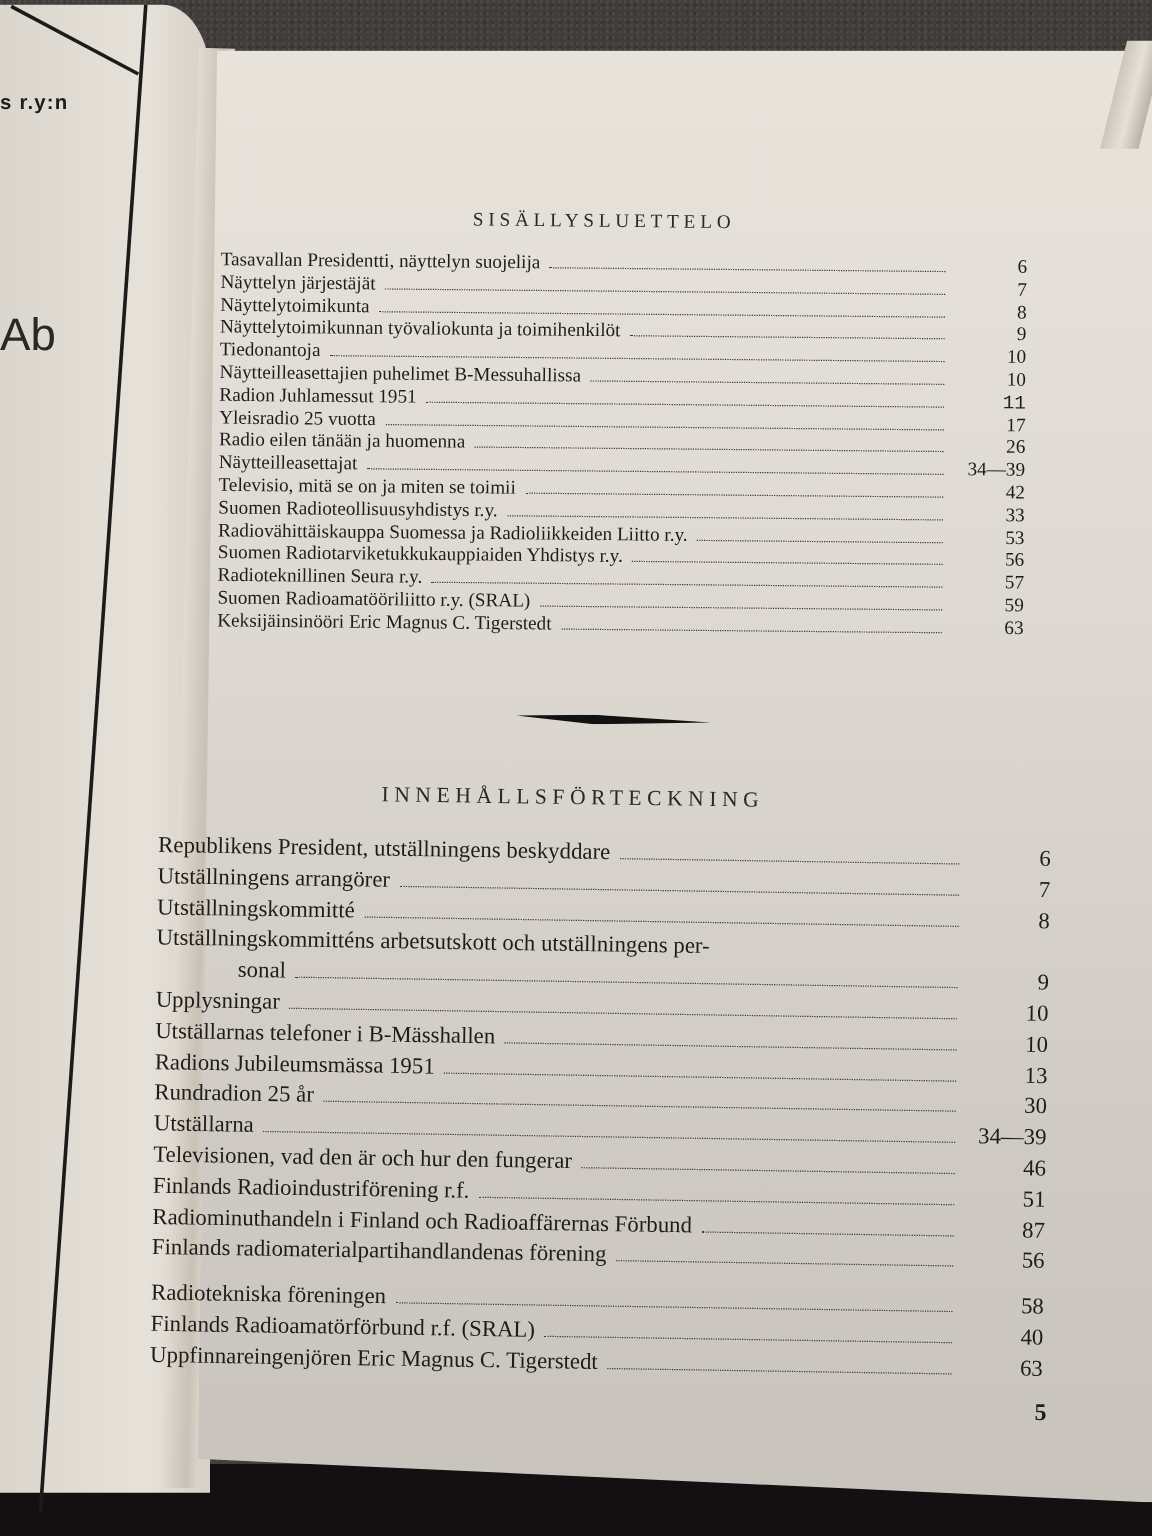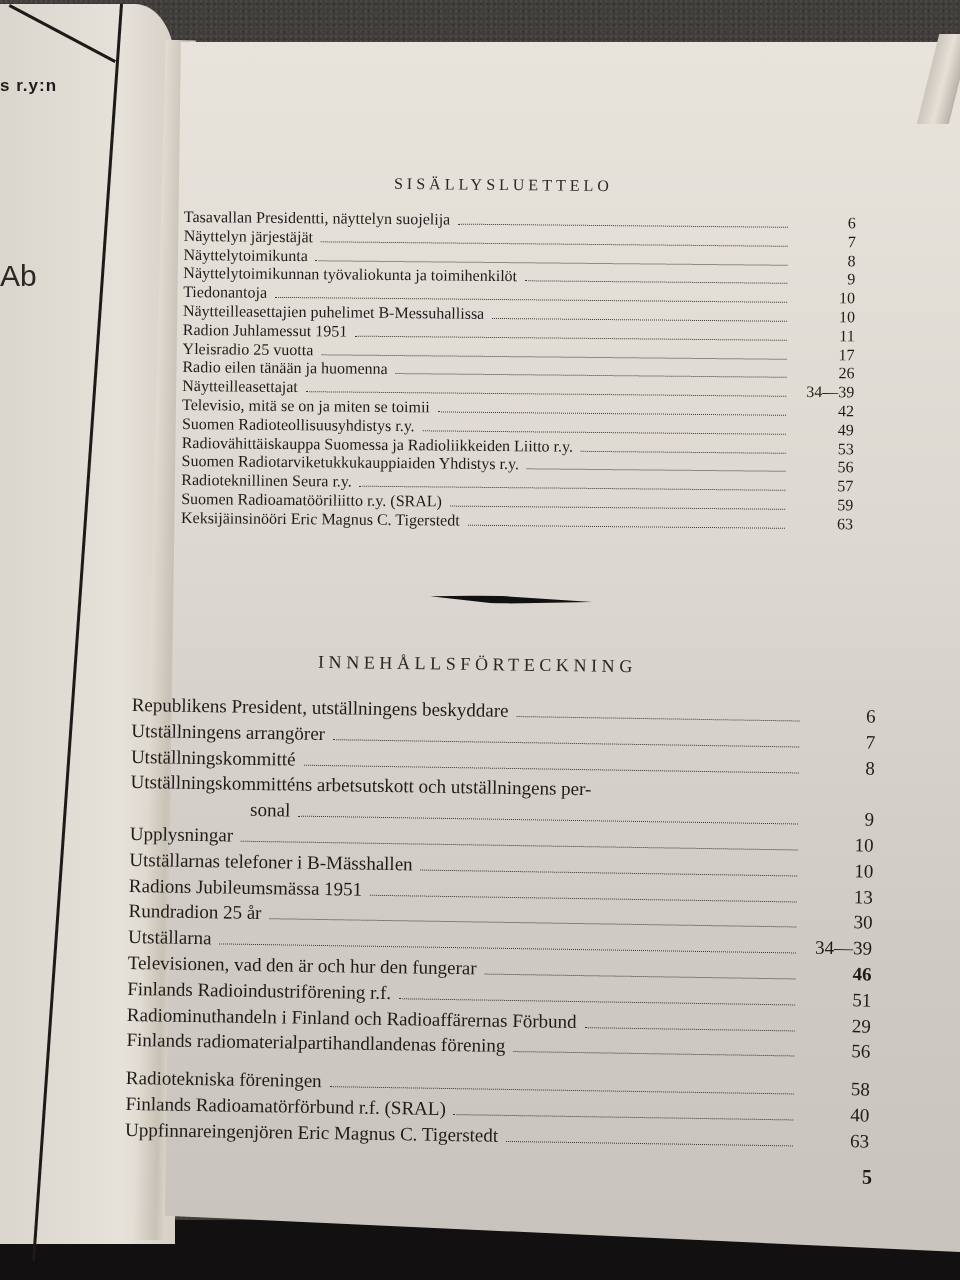--- a/index.html
+++ b/index.html
@@ -38,21 +38,21 @@
       background: #1d1b19; transform: rotate(28deg); transform-origin: left top;
     }
     .left-text-a {
       position: absolute; left: 0px; top: 72px;
       font-family: "Liberation Sans", "DejaVu Sans", sans-serif;
       font-weight: bold; font-size: 17px; color: #1e1c1a; letter-spacing: 1px;
     }
     .left-text-b {
       position: absolute; left: 0px; top: 255px;
       font-family: "Liberation Sans", "DejaVu Sans", sans-serif;
-      font-size: 30px; color: #2a2725; text-align: center;
+      font-size: 38px; color: #2a2725; text-align: center;
     }
     .gutter {
       position: absolute; left: 150px; top: 40px; width: 30px; height: 1200px;
       background: linear-gradient(90deg, #e1dbd1, #c8c1b6 70%, #d9d3c9);
       transform: rotate(1.5deg);
     }
     
     .right-page {
       position: absolute; left: 165px; top: 42px; width: 795px; height: 1210px;
       background: linear-gradient(180deg, #e8e3db 0%, #ddd8d1 40%, #cfcac3 75%, #c8c3bc 100%);
@@ -142,21 +142,21 @@
         <span class="page-num" style="width: 62px;">10</span>
       </div>
       <div class="row">
         <span class="entry-text">Näytteilleasettajien puhelimet B-Messuhallissa</span>
         <span class="leader"></span>
         <span class="page-num" style="width: 62px;">10</span>
       </div>
       <div class="row">
         <span class="entry-text">Radion Juhlamessut 1951</span>
         <span class="leader"></span>
-        <span class="page-num" style="width: 62px;">11</span>
+        <span class="page-num" style="width: 62px; font-family: Liberation Mono, monospace;">11</span>
       </div>
       <div class="row">
         <span class="entry-text">Yleisradio 25 vuotta</span>
         <span class="leader"></span>
         <span class="page-num" style="width: 62px; font-family: Liberation Serif, serif;">17</span>
       </div>
       <div class="row">
         <span class="entry-text">Radio eilen tänään ja huomenna</span>
         <span class="leader"></span>
         <span class="page-num" style="width: 62px;">26</span>
@@ -167,21 +167,21 @@
         <span class="page-num" style="width: 62px;">34—39</span>
       </div>
       <div class="row">
         <span class="entry-text">Televisio, mitä se on ja miten se toimii</span>
         <span class="leader"></span>
         <span class="page-num" style="width: 62px;">42</span>
       </div>
       <div class="row">
         <span class="entry-text">Suomen Radioteollisuusyhdistys r.y.</span>
         <span class="leader"></span>
-        <span class="page-num" style="width: 62px;">49</span>
+        <span class="page-num" style="width: 62px;">33</span>
       </div>
       <div class="row">
         <span class="entry-text">Radiovähittäiskauppa Suomessa ja Radioliikkeiden Liitto r.y.</span>
         <span class="leader"></span>
         <span class="page-num" style="width: 62px;">53</span>
       </div>
       <div class="row">
         <span class="entry-text">Suomen Radiotarviketukkukauppiaiden Yhdistys r.y.</span>
         <span class="leader"></span>
         <span class="page-num" style="width: 62px;">56</span>
@@ -222,21 +222,21 @@
         <span class="entry-text">Utställningskommitté</span>
         <span class="leader"></span>
         <span class="page-num" style="width: 70px;">8</span>
       </div>
       <div class="row">
         <span class="entry-text">Utställningskommitténs arbetsutskott och utställningens per-</span>
         <span class="leader" style="visibility: hidden;"></span>
         <span class="page-num" style="width: 70px;"></span>
       </div>
       <div class="row">
-        <span class="entry-text" style="margin-left: 120px; text-align: center;">sonal</span>
+        <span class="entry-text" style="margin-left: 68px; text-align: center;">sonal</span>
         <span class="leader"></span>
         <span class="page-num" style="width: 70px;">9</span>
       </div>
       <div class="row">
         <span class="entry-text">Upplysningar</span>
         <span class="leader"></span>
         <span class="page-num" style="width: 70px;">10</span>
       </div>
       <div class="row">
         <span class="entry-text">Utställarnas telefoner i B-Mässhallen</span>
@@ -254,31 +254,31 @@
         <span class="page-num" style="width: 70px;">30</span>
       </div>
       <div class="row">
         <span class="entry-text">Utställarna</span>
         <span class="leader"></span>
         <span class="page-num" style="width: 70px;">34—39</span>
       </div>
       <div class="row">
         <span class="entry-text">Televisionen, vad den är och hur den fungerar</span>
         <span class="leader"></span>
-        <span class="page-num" style="width: 70px; font-weight: bold;">46</span>
+        <span class="page-num" style="width: 70px;">46</span>
       </div>
       <div class="row">
         <span class="entry-text">Finlands Radioindustriförening r.f.</span>
         <span class="leader"></span>
         <span class="page-num" style="width: 70px;">51</span>
       </div>
       <div class="row">
         <span class="entry-text">Radiominuthandeln i Finland och Radioaffärernas Förbund</span>
         <span class="leader"></span>
-        <span class="page-num" style="width: 70px;">29</span>
+        <span class="page-num" style="width: 70px;">87</span>
       </div>
       <div class="row">
         <span class="entry-text">Finlands radiomaterialpartihandlandenas förening</span>
         <span class="leader"></span>
         <span class="page-num" style="width: 70px;">56</span>
       </div>
       <div class="row">
         <span class="entry-text">Radiotekniska föreningen</span>
         <span class="leader"></span>
         <span class="page-num" style="width: 70px; margin-top: 12px;">58</span>

